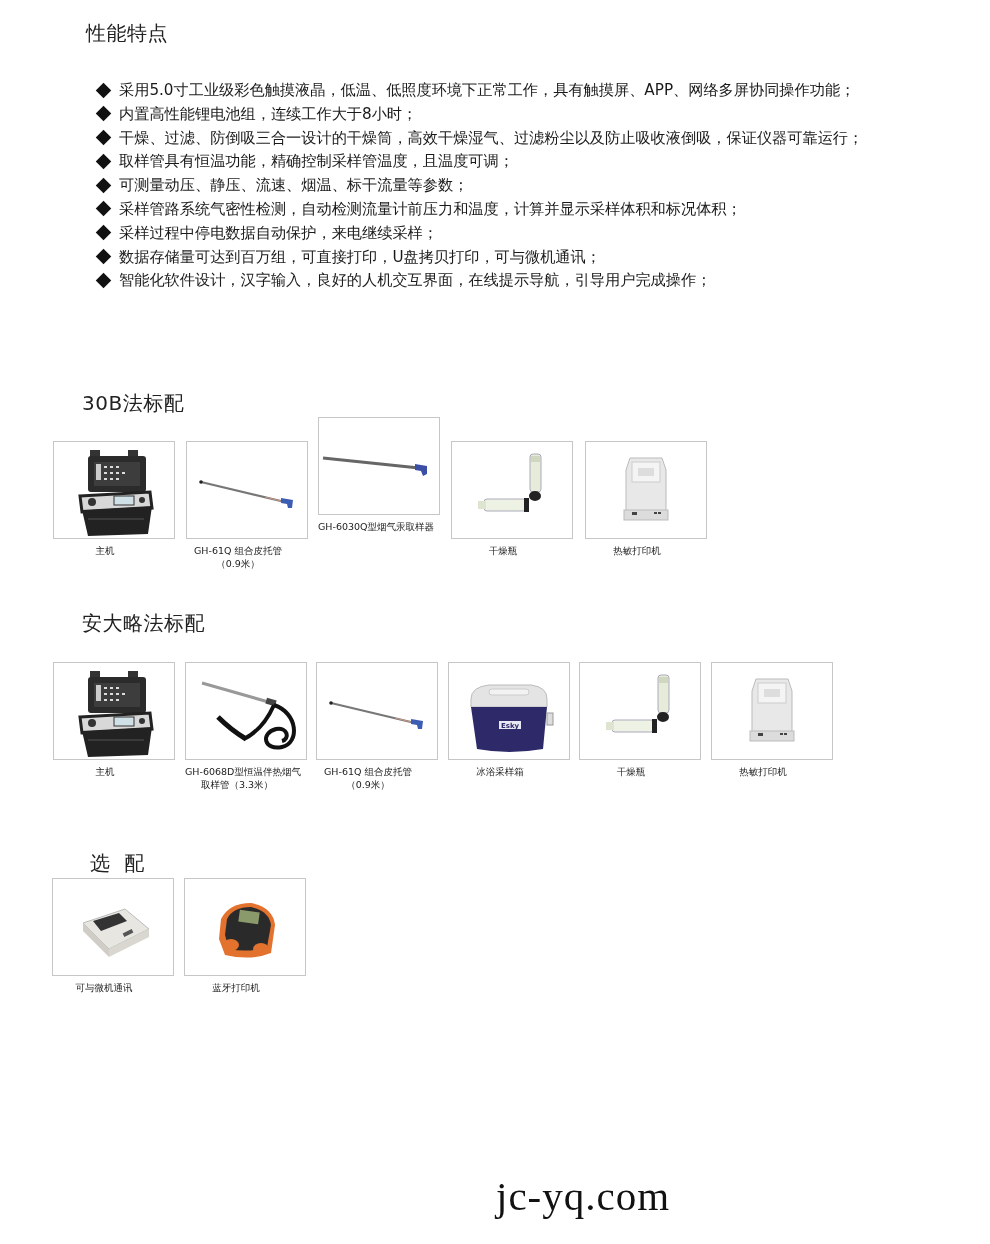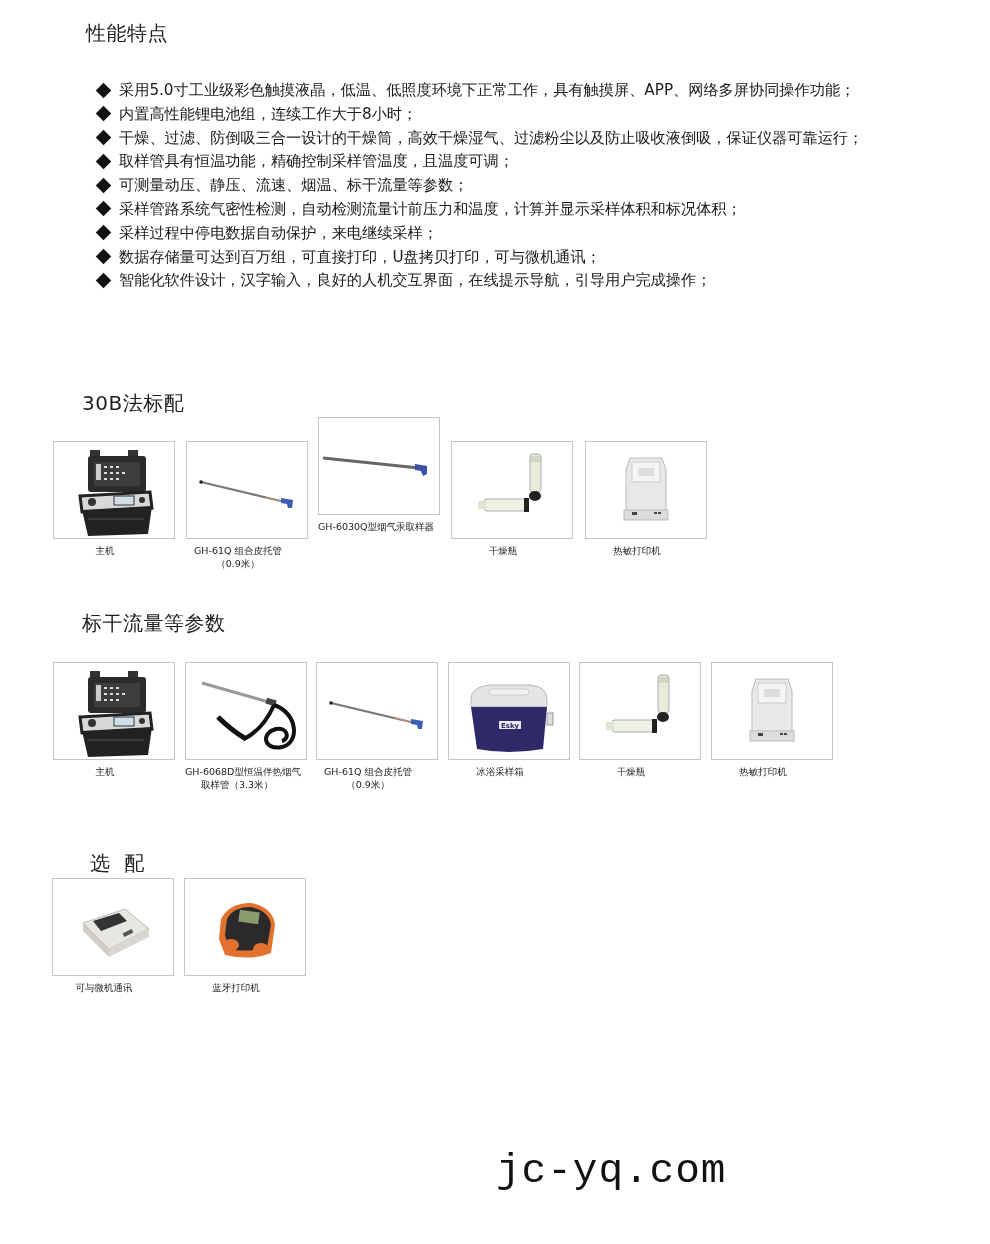--- a/index.html
+++ b/index.html
@@ -7,21 +7,21 @@
          font-family:"DejaVu Sans", "Liberation Sans", sans-serif; color:#1a1a1a; }
   .h { position:absolute; font-size:20px; font-weight:normal; color:#222; letter-spacing:0.5px; margin:0; }
   .features { position:absolute; left:88px; top:72px; margin:7px; padding:0; list-style:none; }
   .features li { height:23.8px; line-height:23.8px; font-size:15.2px; white-space:nowrap; color:#1a1a1a; }
   .features .dia { display:inline-block; width:11px; height:11px; background:#111; transform:rotate(45deg);
                    margin:0 10px 1px 3px; vertical-align:middle; }
   .item { position:absolute; width:104px; }
   .box { width:120px; height:96px; border:1px solid #c6c6c6; background:#fff; position:relative; overflow:hidden; }
   .cap { text-align:center; font-size:9.5px; line-height:13px; margin-top:5px; color:#222; white-space:nowrap; }
   .cap span { display:block; }
-  .footer { position:absolute; left:496px; top:1148px; font-family:Liberation Mono, monospace; font-size:41px;
+  .footer { position:absolute; left:496px; top:1172px; font-family:Liberation Serif, serif; font-size:41px;
             color:#111; letter-spacing:1px; }
   svg { display:block; }
 </style>
 </head>
 <body>
 
 <h2 class="h" style="left:86px;top:20px;">性能特点</h2>
 <ul class="features">
   <li><span class="dia"></span><span>采用5.0寸工业级彩色触摸液晶，低温、低照度环境下正常工作，具有触摸屏、APP、网络多屏协同操作功能；</span></li>
   <li><span class="dia"></span><span>内置高性能锂电池组，连续工作大于8小时；</span></li>
@@ -168,21 +168,21 @@
   <div class="box">
       <svg width="120" height="96">
         <use href="#thermalprinter"></use>
       </svg>
     </div>
   <div class="cap">
       <span>热敏打印机</span>
     </div>
 </div>
 
-<h2 class="h" style="left:82px;top:610px;">标干流量等参数</h2>
+<h2 class="h" style="left:82px;top:610px;">安大略法标配</h2>
 
 <div class="item" style="left:53px;top:662px;">
   <div class="box">
       <svg width="120" height="96">
         <use href="#mainunit"></use>
       </svg>
     </div>
   <div class="cap">
       <span>主机</span>
     </div>

